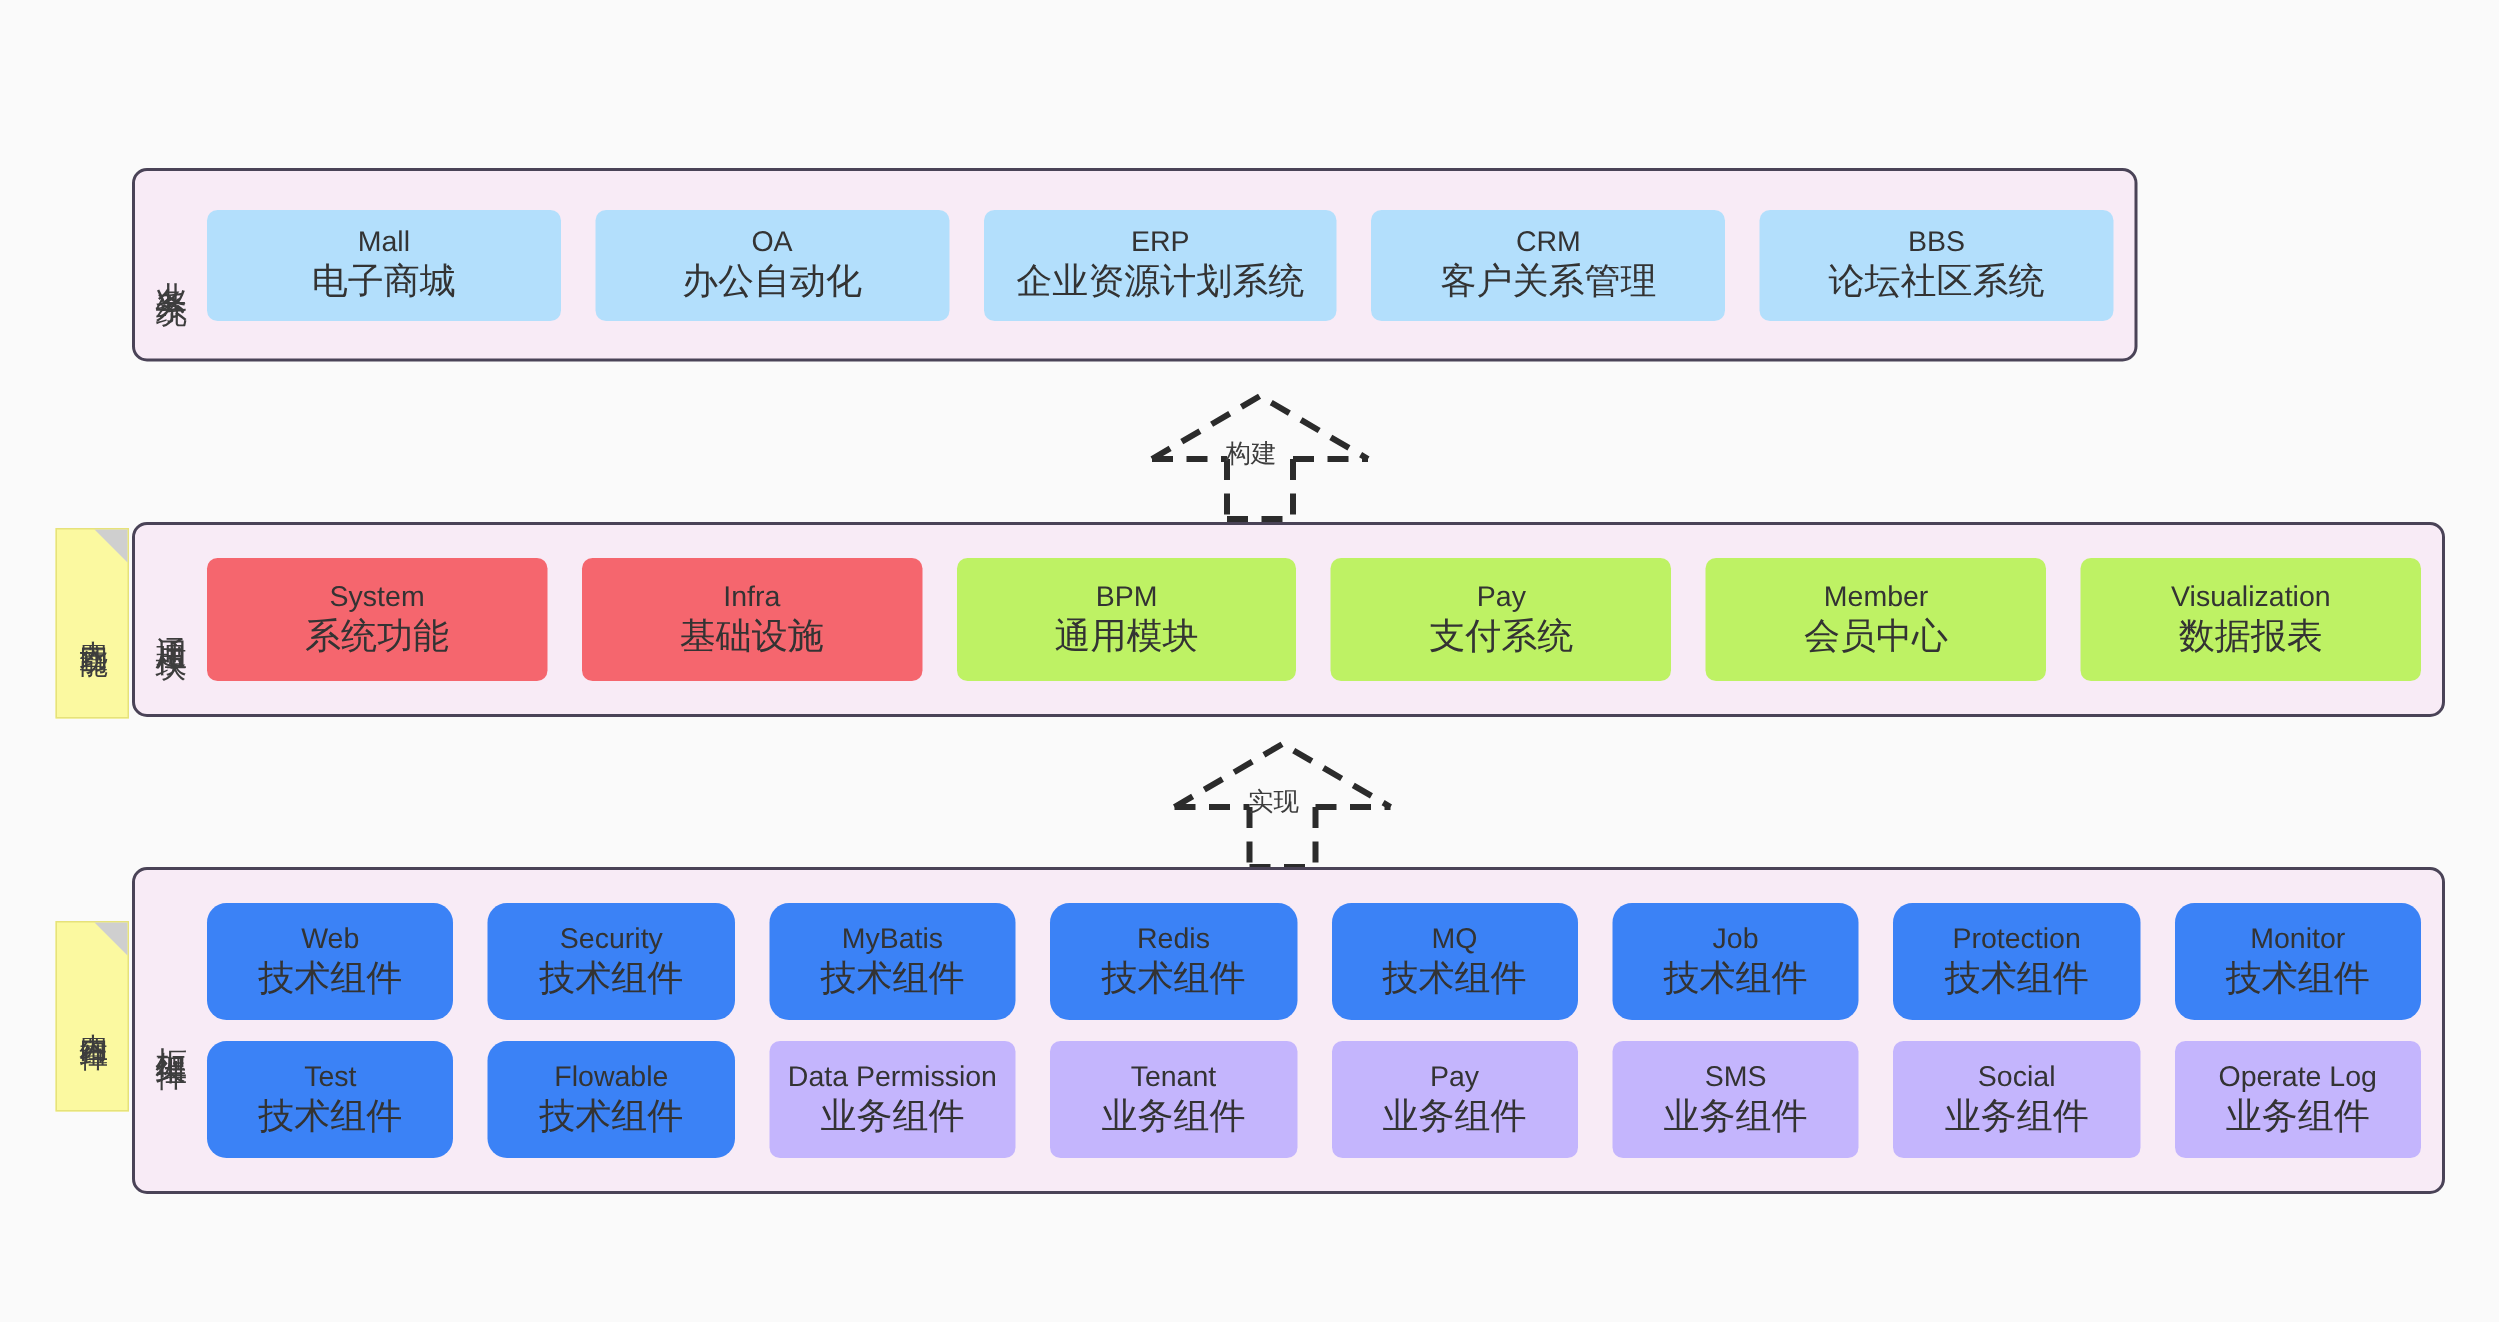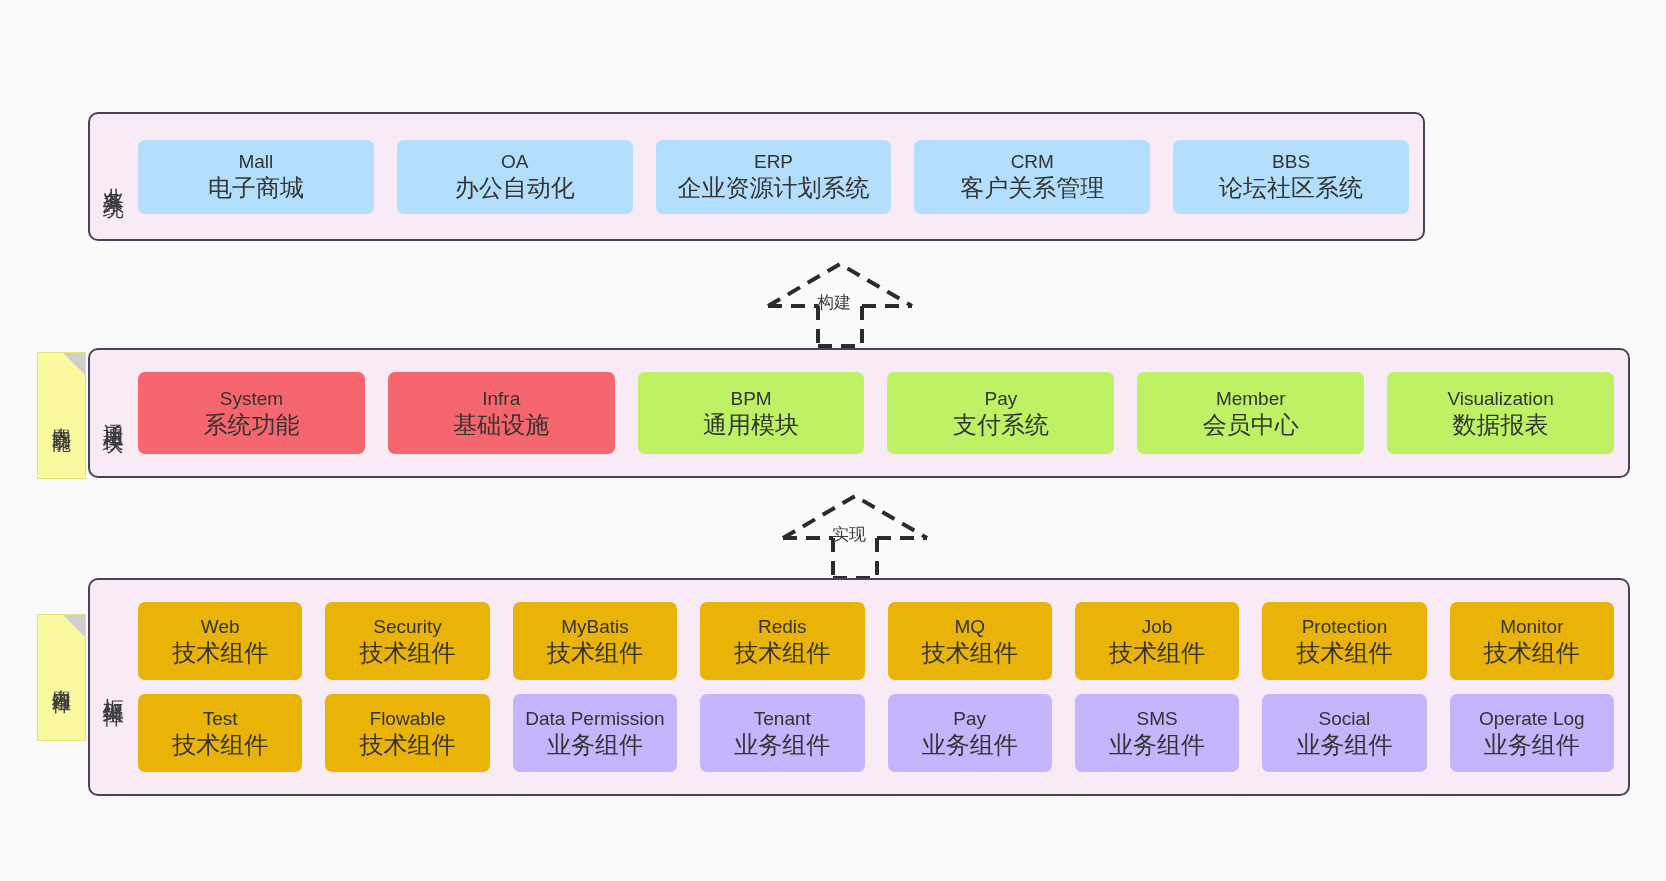--- a/index.html
+++ b/index.html
@@ -75,21 +75,21 @@
     line-height: 1.22;
     box-sizing: border-box;
     padding: 4px 6px;
   }
   .card .t1 { font-size: 19px; }
   .card .t2 { font-size: 24px; }
 
   .card.blue  { background: #b3dffc; }
   .card.red   { background: #f5666e; }
   .card.pink  { background: #bef264; }
-  .card.green { background: #eab308; }
+  .card.green { background: #3b82f6; border-radius: 13px; }
   .card.lgreen{ background: #c4b5fd; }
 
   .h-biz  { height: 74px; }
   .h-mod  { height: 82px; }
   .h-comp { height: 78px; }
 
   
   #layer-business { left: 88px;  top: 112px; width: 1337px; height: 129px; }
   #layer-modules  { left: 88px;  top: 348px; width: 1542px; height: 130px; align-items: center; }
   #layer-framework{ left: 88px;  top: 578px; width: 1542px; height: 218px; }

